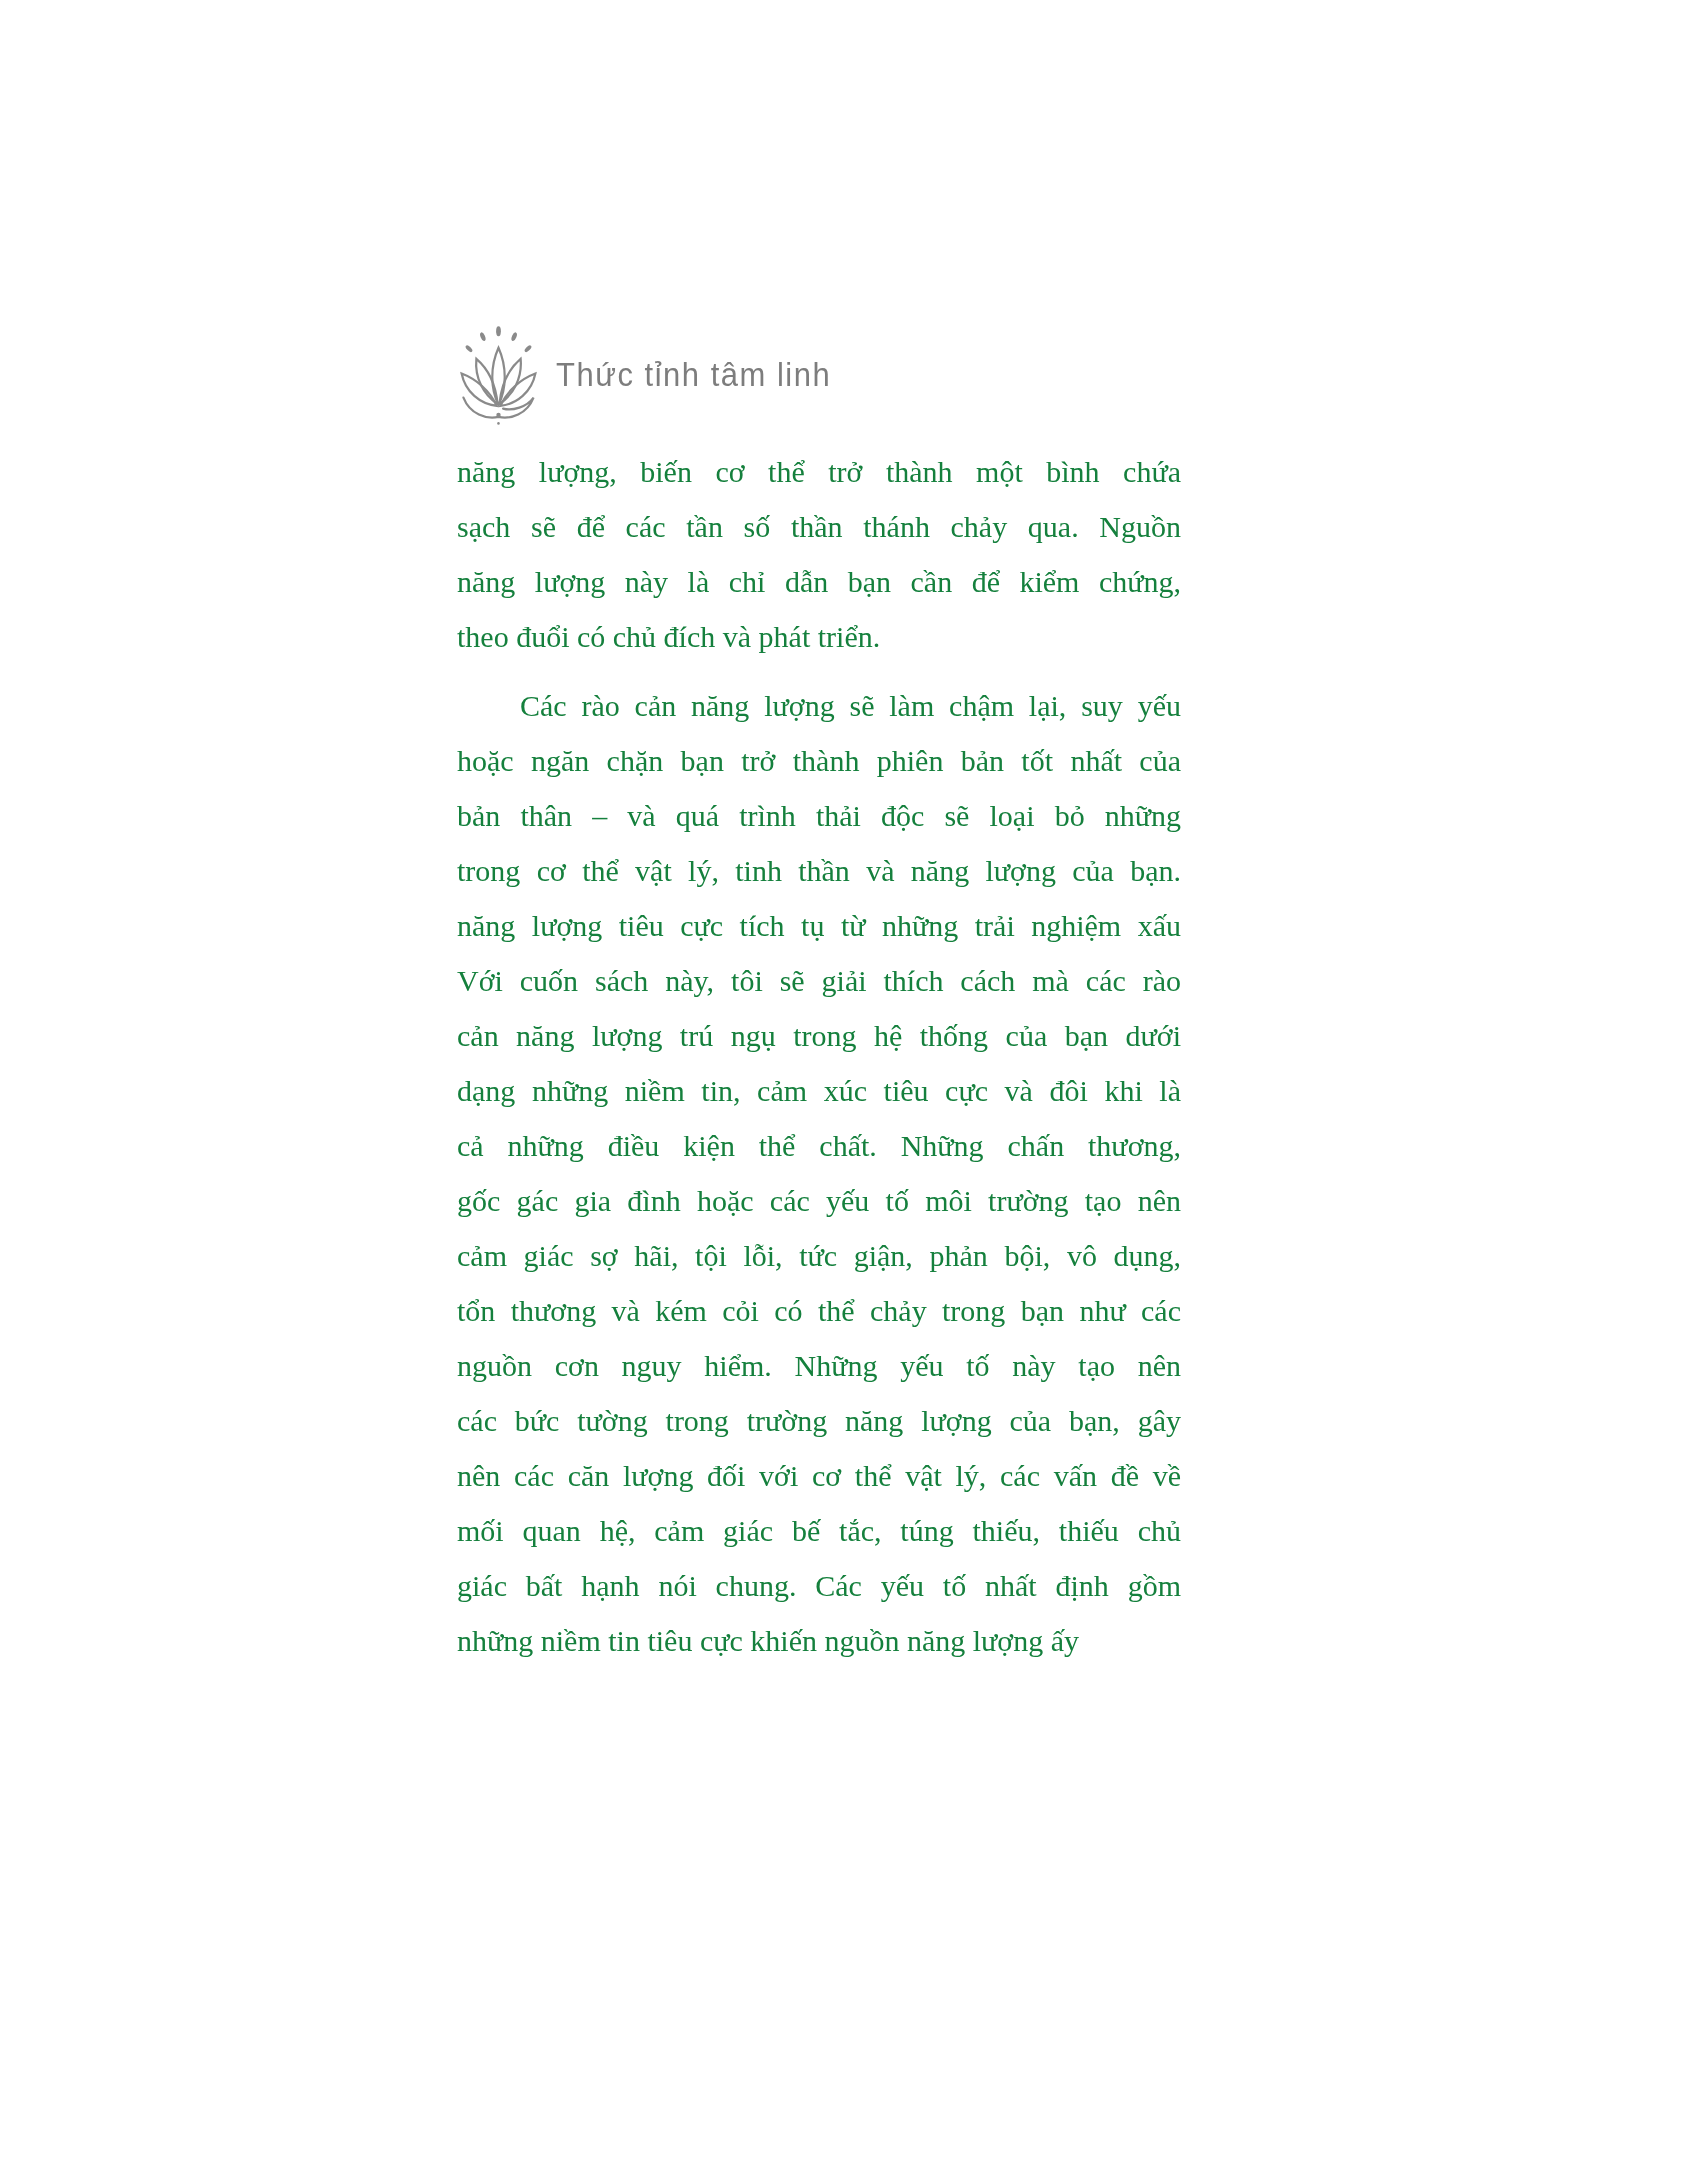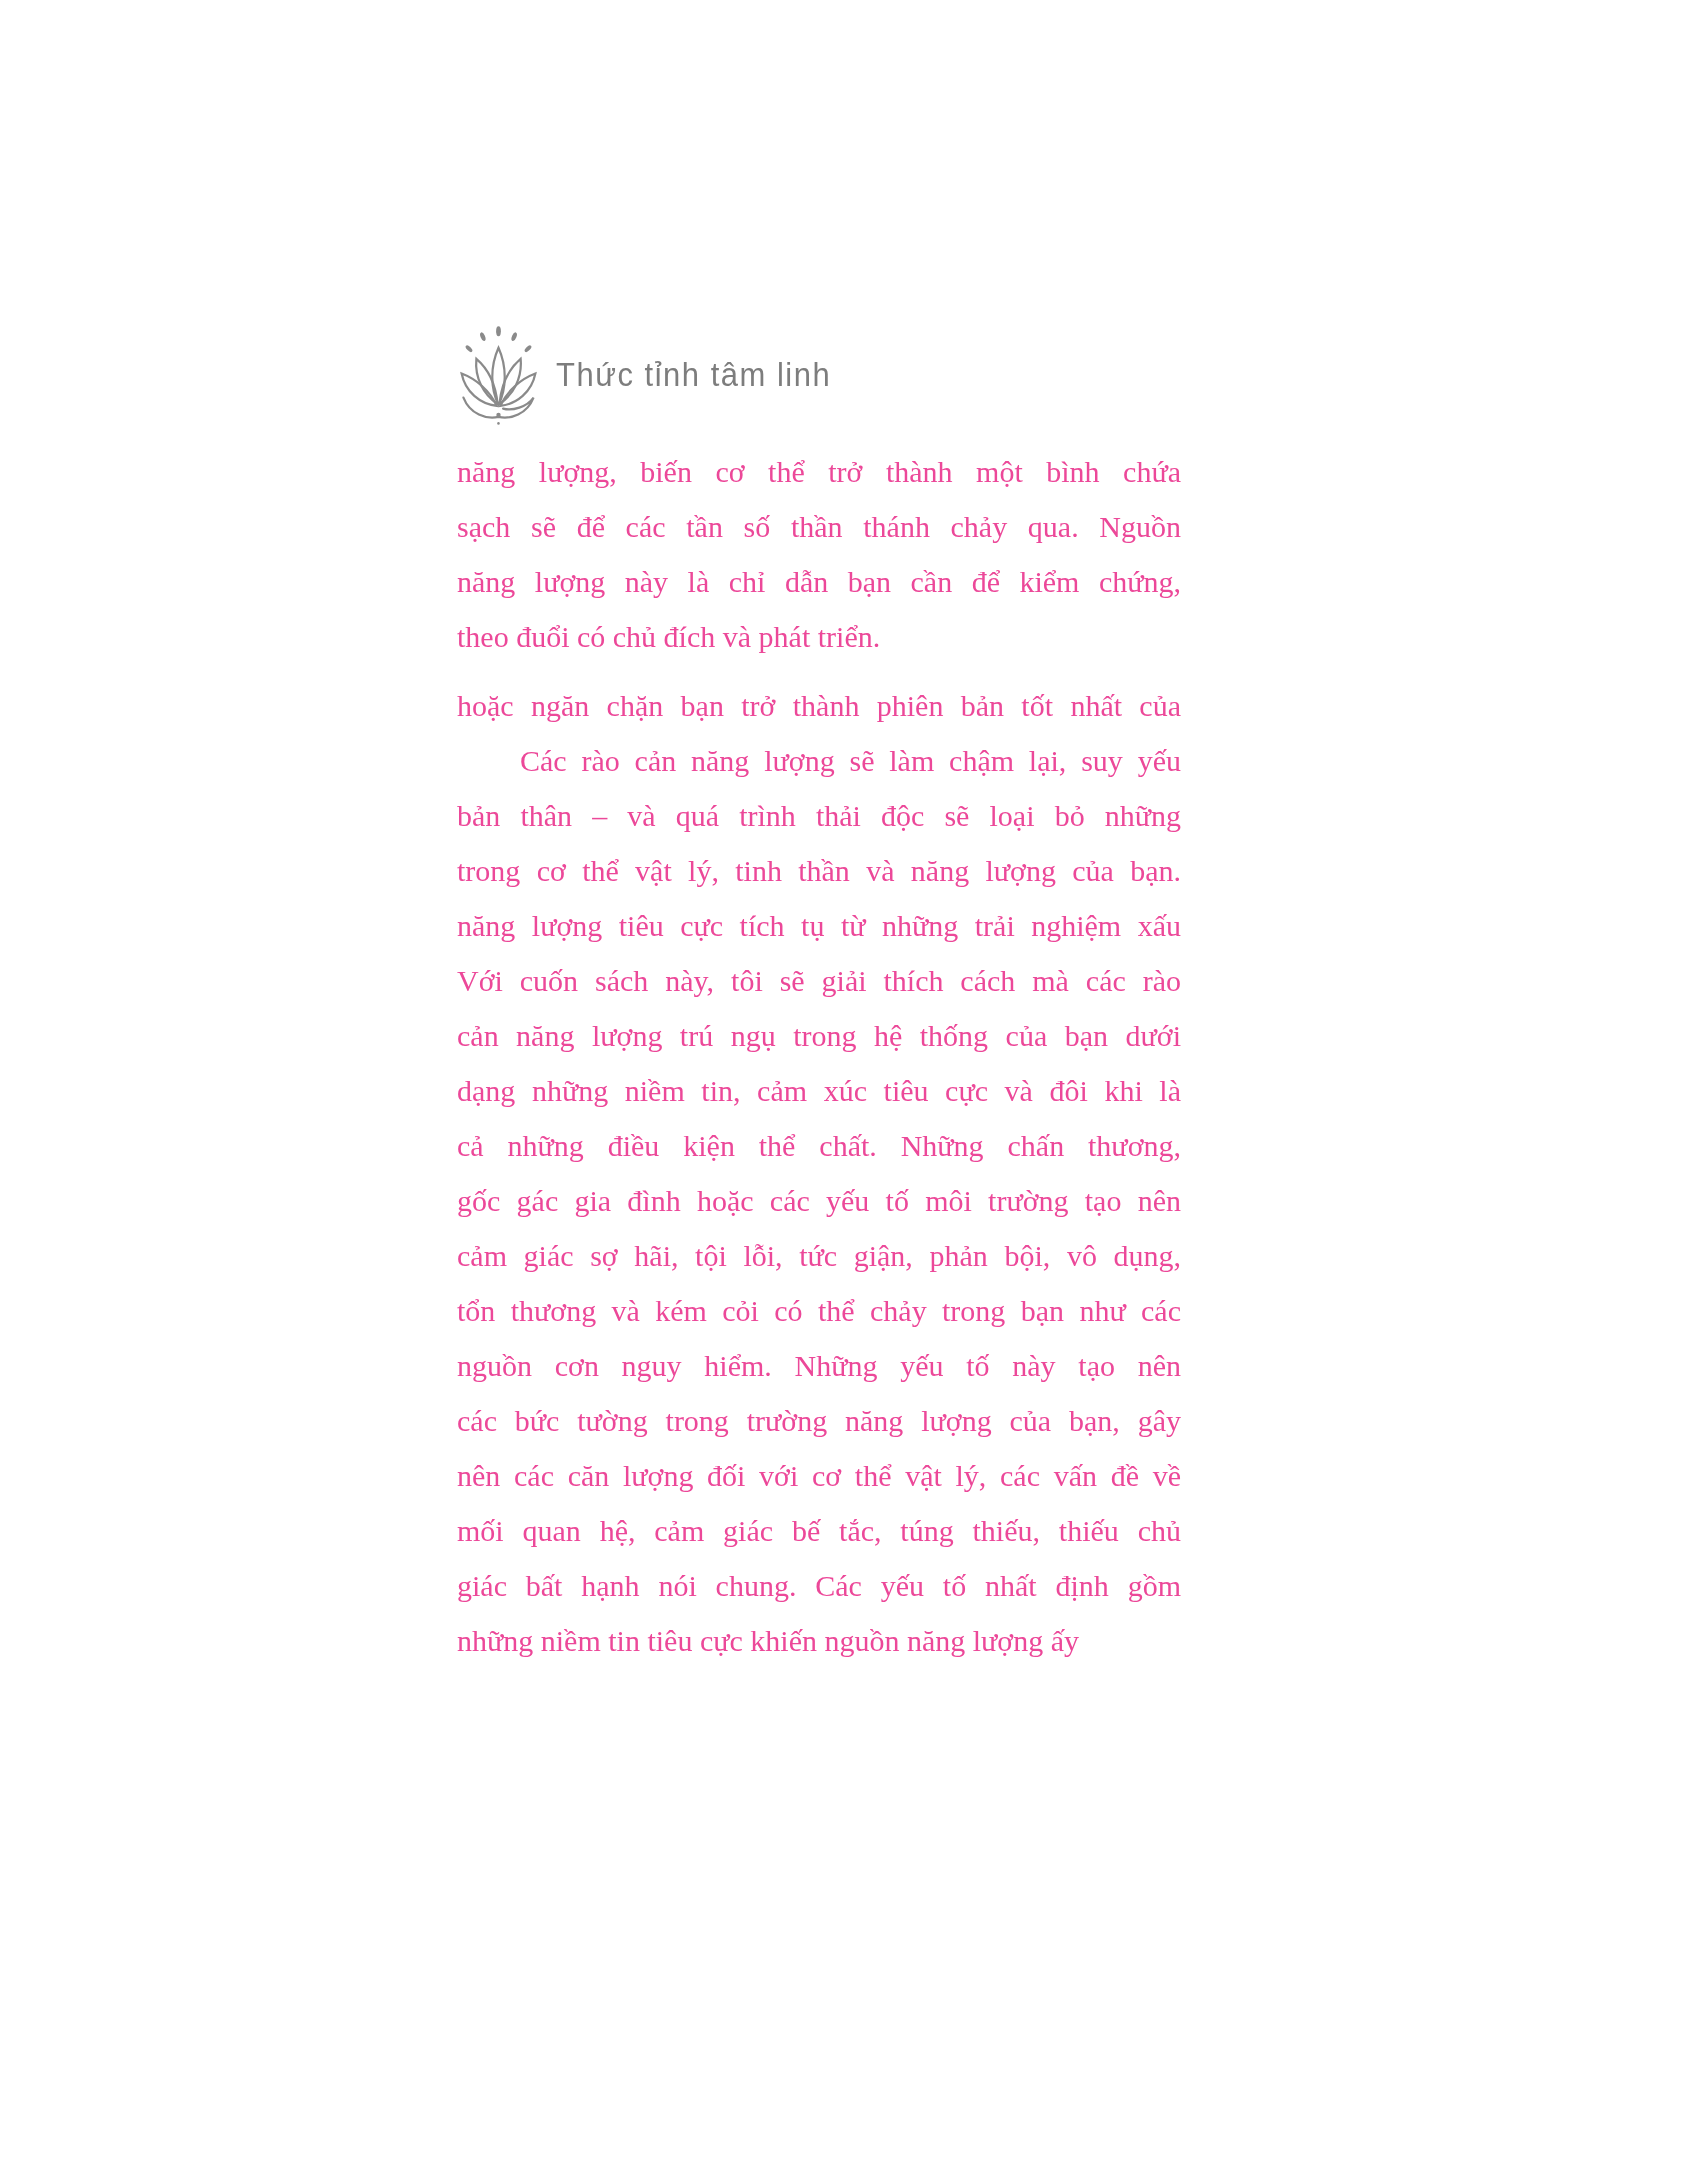--- a/index.html
+++ b/index.html
@@ -30,21 +30,21 @@
     color: #7d7d7d;
     transform: scaleY(1.05);
   }
 
   
   .body-text {
     position: absolute;
     left: 457px;
     top: 444px;
     width: 724px;
-    color: #ec4899;
+    color: #15803d;
     font-size: 30px;
   }
   .para + .para { margin-top: 14px; }
   .line {
     text-align: justify;
     text-align-last: justify;
     line-height: 55px;
     height: 55px;
     overflow: hidden;
     white-space: normal;
@@ -100,22 +100,22 @@
   </div>
 
   <main class="body-text">
       <div class="para">
         <div class="line">năng lượng, biến cơ thể trở thành một bình chứa</div>
         <div class="line">sạch sẽ để các tần số thần thánh chảy qua. Nguồn</div>
         <div class="line">năng lượng này là chỉ dẫn bạn cần để kiểm chứng,</div>
         <div class="line last">theo đuổi có chủ đích và phát triển.</div>
       </div>
       <div class="para">
+        <div class="line indent">Các rào cản năng lượng sẽ làm chậm lại, suy yếu</div>
         <div class="line">hoặc ngăn chặn bạn trở thành phiên bản tốt nhất của</div>
-        <div class="line indent">Các rào cản năng lượng sẽ làm chậm lại, suy yếu</div>
         <div class="line">bản thân – và quá trình thải độc sẽ loại bỏ những</div>
         <div class="line">trong cơ thể vật lý, tinh thần và năng lượng của bạn.</div>
         <div class="line">năng lượng tiêu cực tích tụ từ những trải nghiệm xấu</div>
         <div class="line">Với cuốn sách này, tôi sẽ giải thích cách mà các rào</div>
         <div class="line">cản năng lượng trú ngụ trong hệ thống của bạn dưới</div>
         <div class="line">dạng những niềm tin, cảm xúc tiêu cực và đôi khi là</div>
         <div class="line">cả những điều kiện thể chất. Những chấn thương,</div>
         <div class="line">gốc gác gia đình hoặc các yếu tố môi trường tạo nên</div>
         <div class="line">cảm giác sợ hãi, tội lỗi, tức giận, phản bội, vô dụng,</div>
         <div class="line">tổn thương và kém cỏi có thể chảy trong bạn như các</div>

